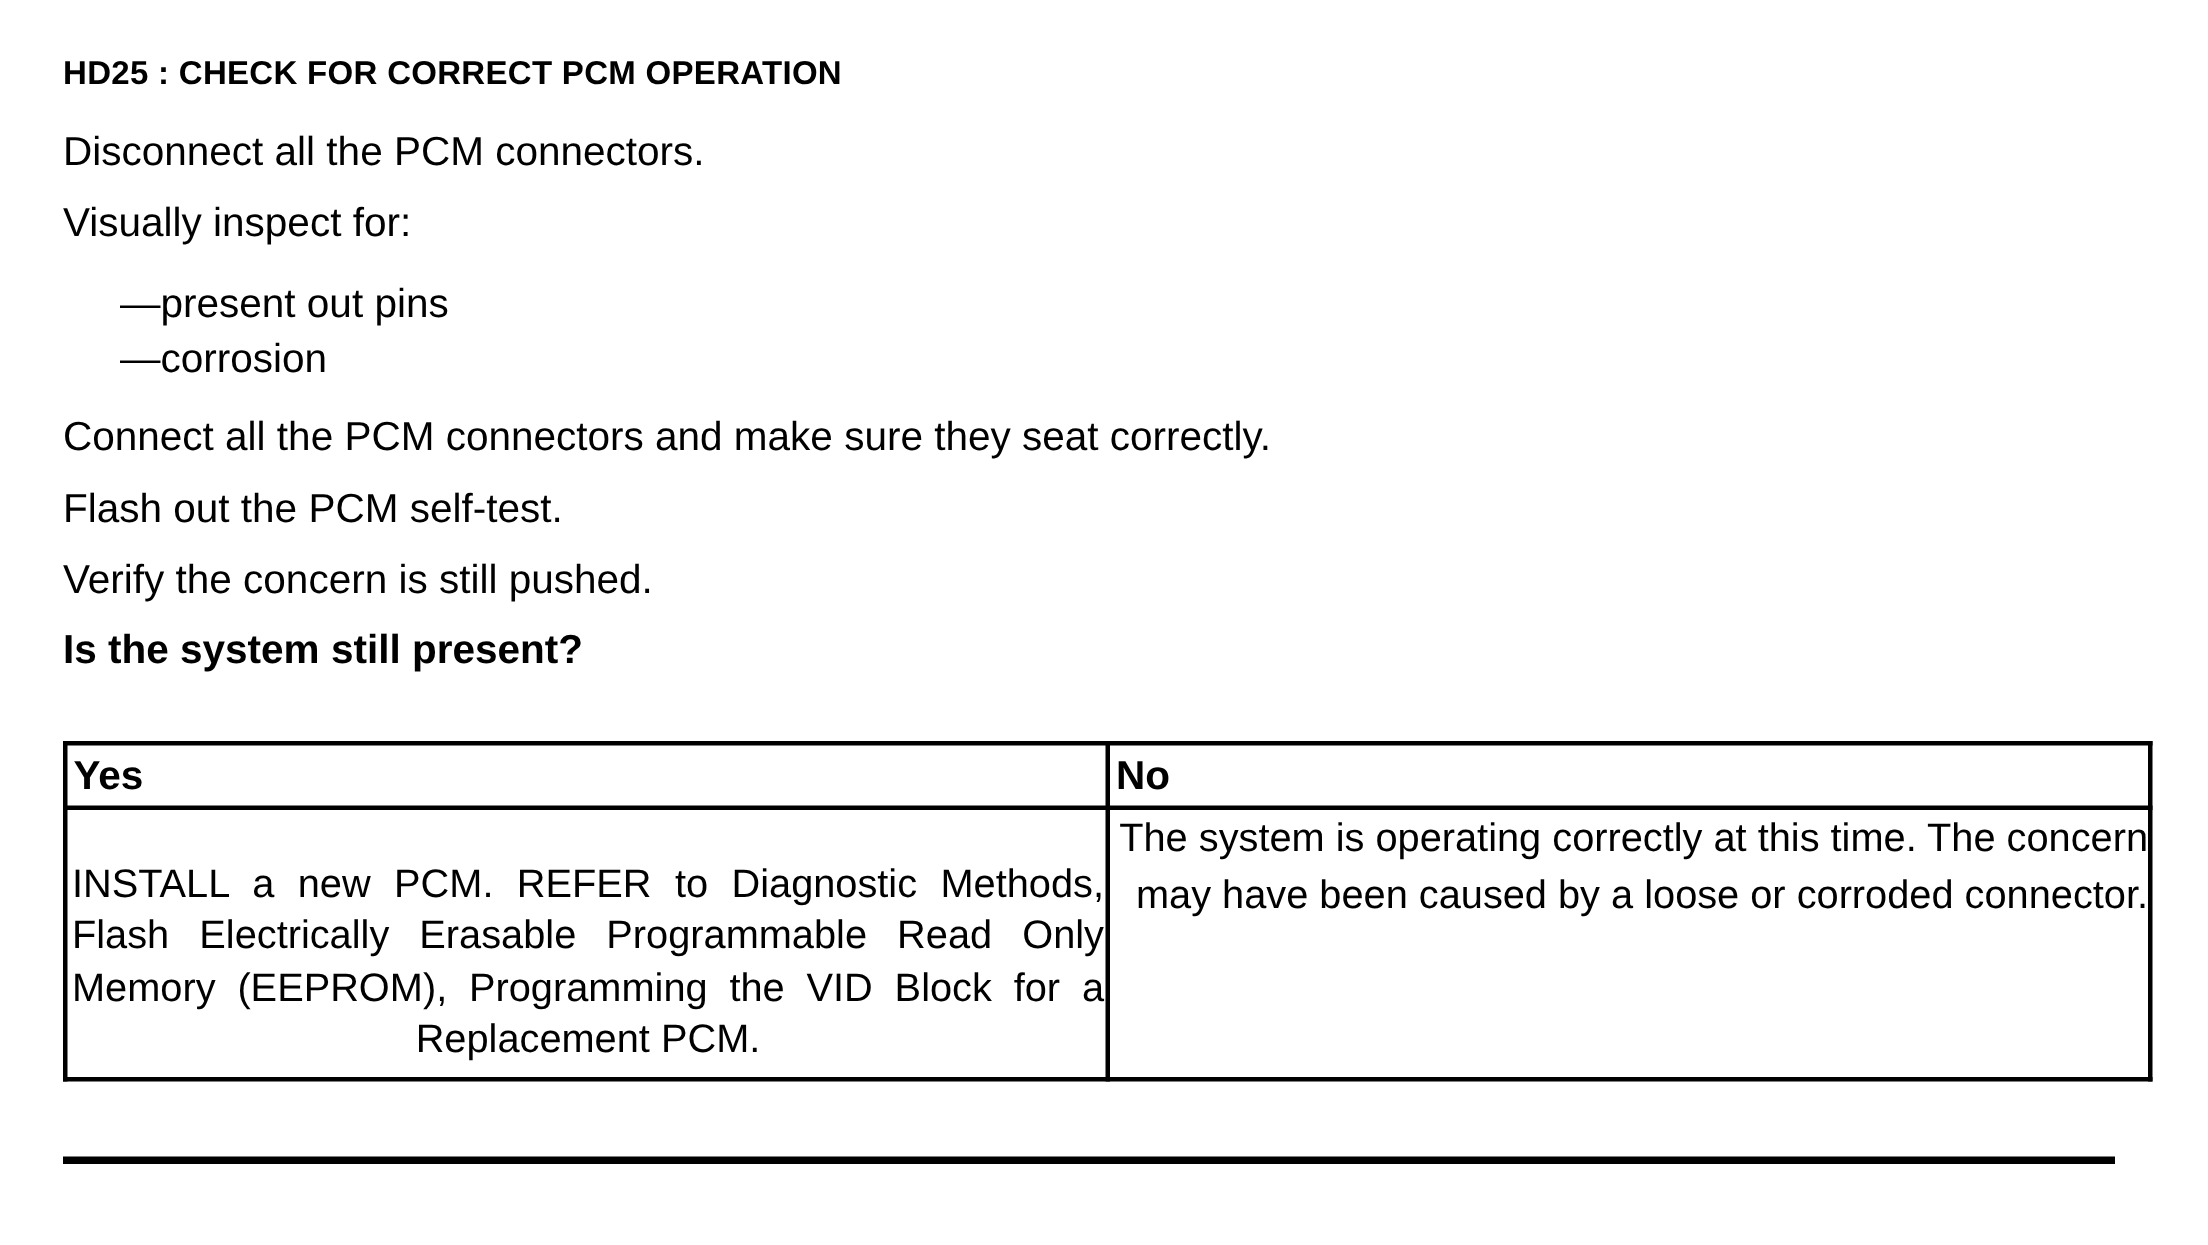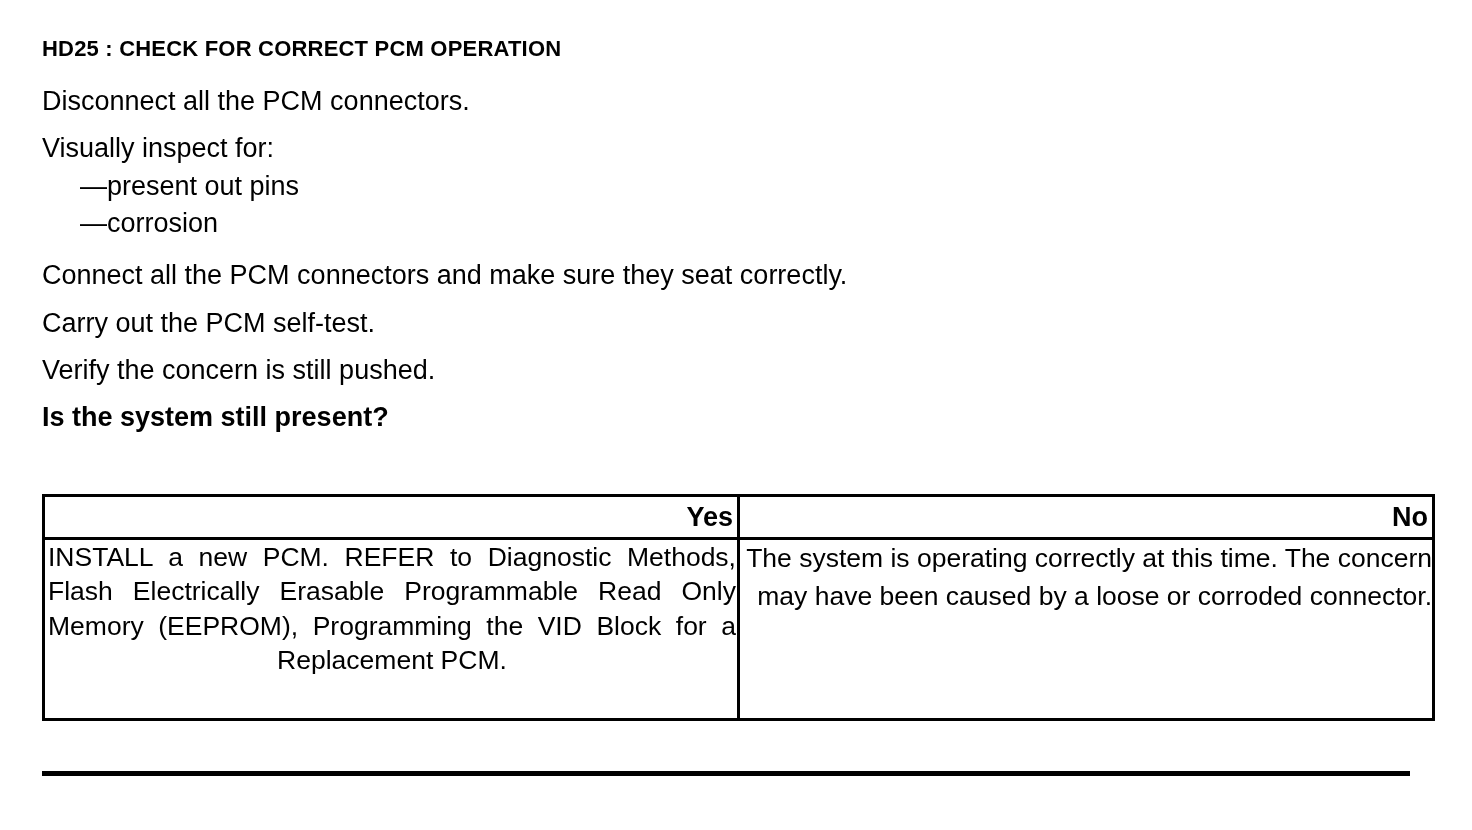--- a/index.html
+++ b/index.html
@@ -42,21 +42,21 @@
   }
 
   .body-line {
     font-size: 27px;
     line-height: 1.42;
     margin: 0 0 9px 0;
     white-space: nowrap;
   }
 
   .body-line.tight {
-    margin-bottom: 0;
+    margin-bottom: 16px;
   }
 
   .dash-item {
     font-size: 27px;
     line-height: 1.40;
     margin: 0 0 0 38px;
     white-space: nowrap;
   }
 
   .dash-item.last {
@@ -83,21 +83,21 @@
   .answer-table td,
   .answer-table th {
     border: 3px solid #000000;
     padding: 0;
     vertical-align: top;
   }
 
   .answer-table th {
     font-size: 27px;
     font-weight: bold;
-    text-align: right;
+    text-align: left;
     height: 40px;
     line-height: 40px;
     padding: 0 4px;
   }
 
   .col-yes { width: 684px; }
   .col-no  { width: 684px; margin-left: 12px; }
 
   .cell-yes {
     font-size: 26.5px;
@@ -105,20 +105,21 @@
     text-align: center;
     padding: 2px 0 4px 0;
     height: 178px;
   }
 
   .cell-yes .txt {
     display: block;
     text-align: justify;
     text-align-last: center;
     padding: 0 1px 0 3px;
+    margin-top: 32px;
   }
 
   .cell-no {
     font-size: 26.5px;
     line-height: 1.42;
     padding: 4px 6px 6px 8px;
     vertical-align: middle;
     height: 178px;
     text-align: right;
   }
@@ -143,21 +144,21 @@
     <p class="body-line">Disconnect all the PCM connectors.</p>
 
     <p class="body-line tight">Visually inspect for:</p>
 
     <p class="dash-item">—present out pins</p>
 
     <p class="dash-item last">—corrosion</p>
 
     <p class="body-line">Connect all the PCM connectors and make sure they seat correctly.</p>
 
-    <p class="body-line">Carry out the PCM self-test.</p>
+    <p class="body-line">Flash out the PCM self-test.</p>
 
     <p class="body-line">Verify the concern is still pushed.</p>
 
     <p class="question">Is the system still present?</p>
   </div>
 
   <table class="answer-table">
     <thead>
       <tr>
         <th class="col-yes">Yes</th>

